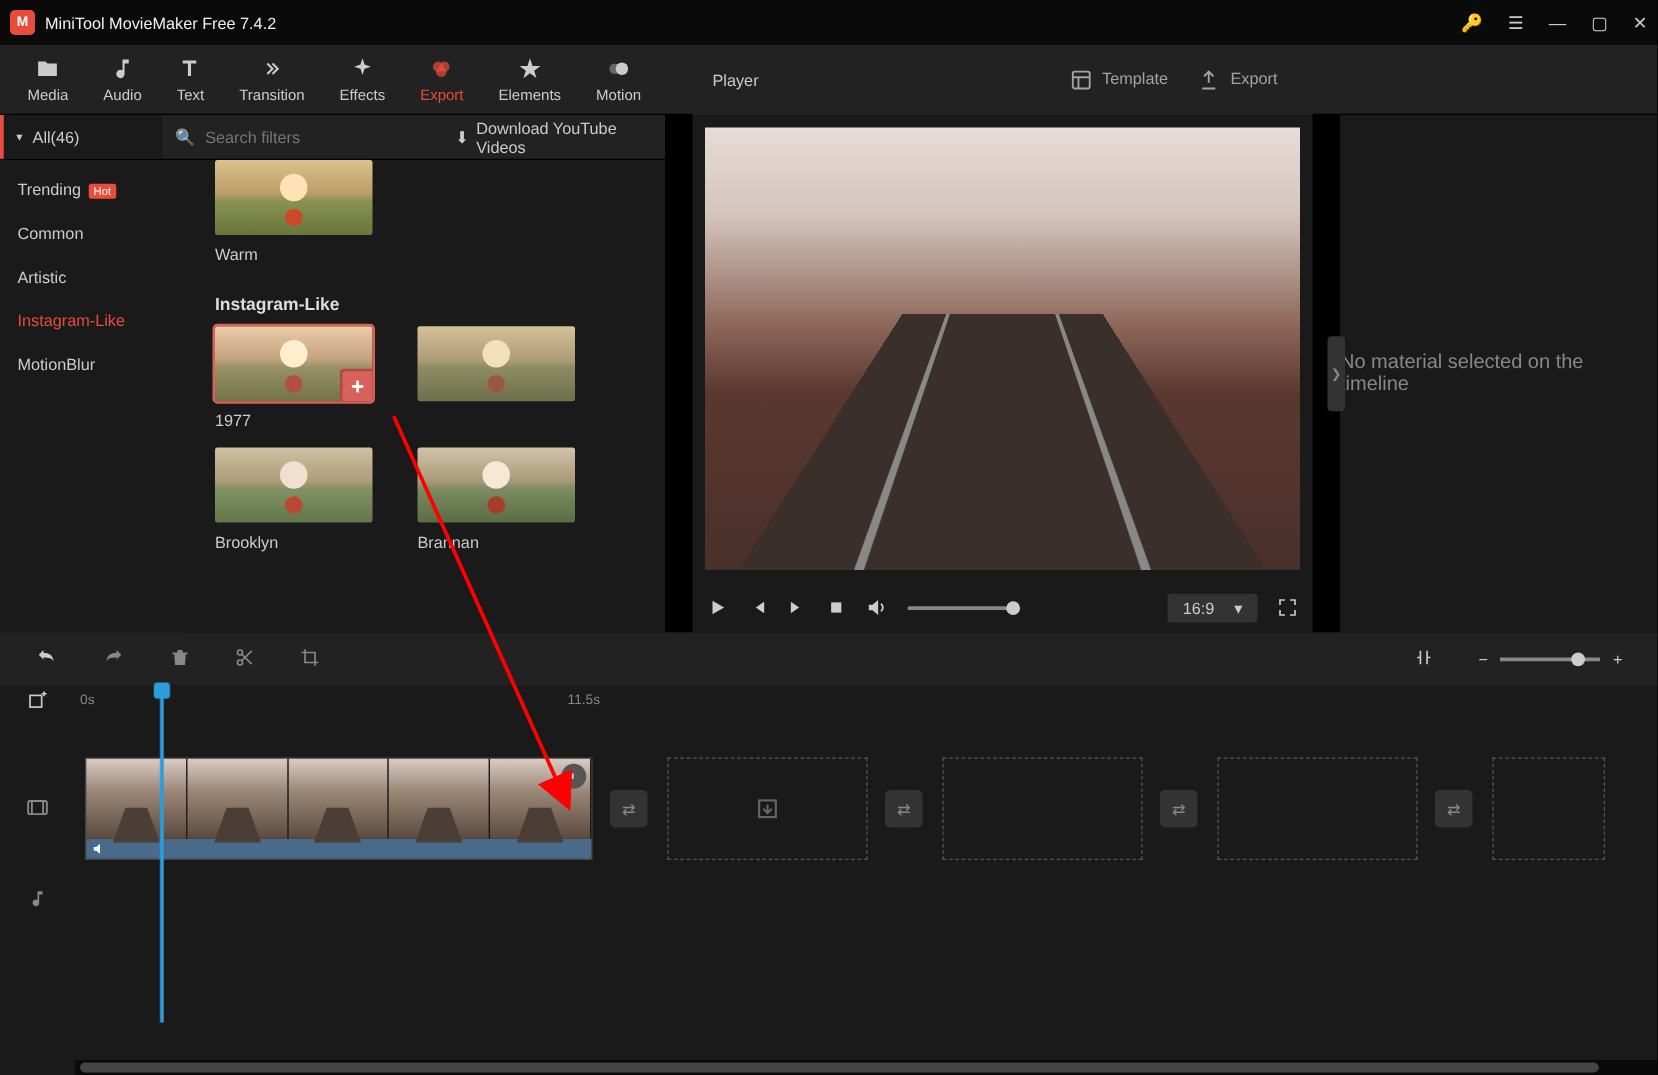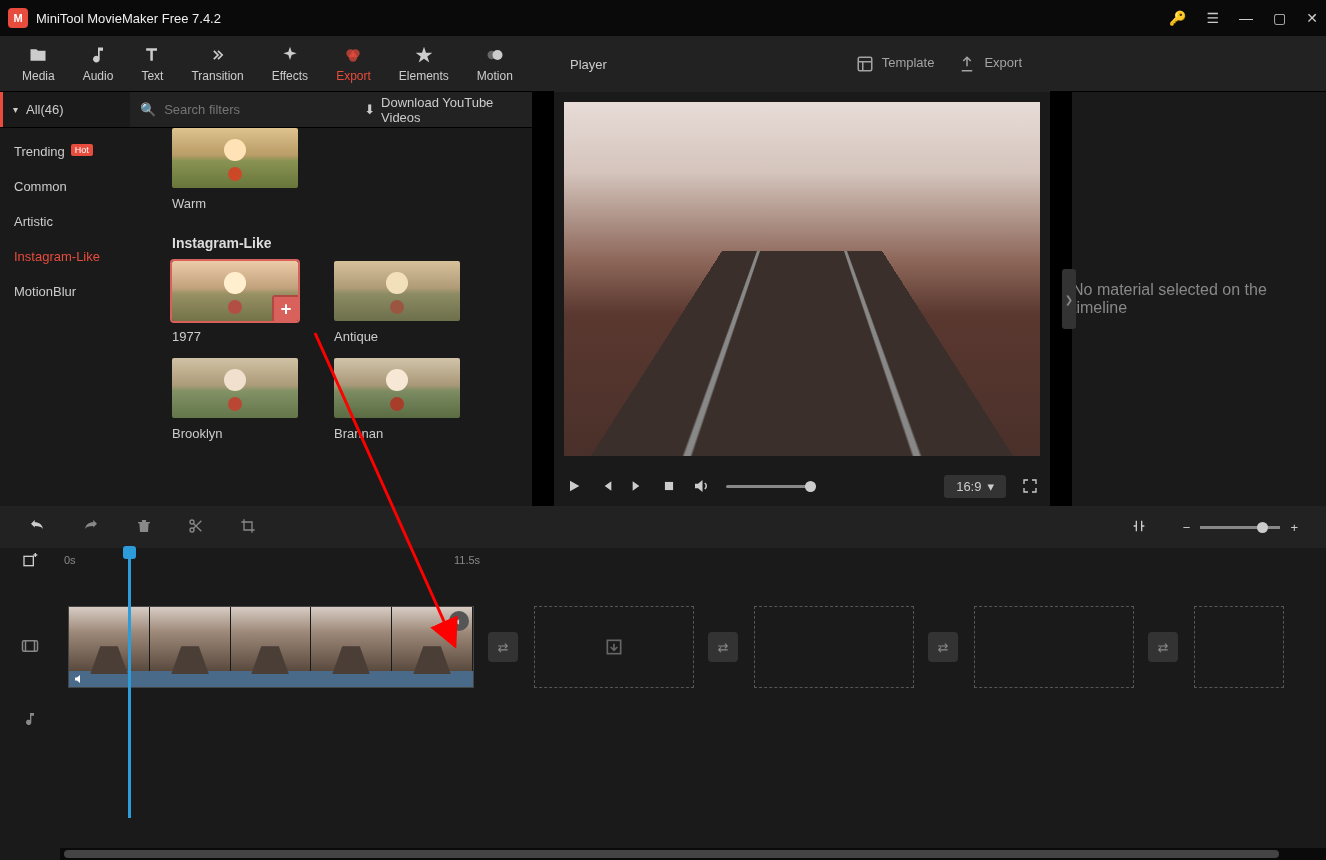--- a/index.html
+++ b/index.html
@@ -22,21 +22,21 @@
 .left-panel{width:532px;display:flex;flex-direction:column;background:#1a1a1a}
 .left-header{height:36px;display:flex;align-items:center;background:#232222;border-bottom:1px solid #000}
 .cat-all{width:144px;height:100%;display:flex;align-items:center;padding-left:10px;background:#1a1a1a;border-left:3px solid #e74c3c;cursor:pointer}
 .cat-all-chev{margin-right:8px;font-size:10px}
 .search-area{flex:1;display:flex;align-items:center;padding:0 10px;gap:8px;color:#888}
 .search-area input{background:transparent;border:none;color:#bef264;outline:none;flex:1;font-size:13px}
 .dl-videos{padding:0 14px;display:flex;align-items:center;gap:6px;cursor:pointer;color:#ccc}
 
 .left-body{flex:1;display:flex;overflow:hidden}
 .cat-list{width:144px;background:#1a1a1a;padding-top:6px}
-.cat-item{padding:10px 14px;cursor:pointer;display:flex;align-items:flex-start;gap:6px}
+.cat-item{padding:10px 14px;cursor:pointer;display:flex;align-items:flex-end;gap:6px}
 .cat-item.active{color:#e74c3c}
 .hot-badge{background:#e74c3c;color:#fff;font-size:9px;padding:1px 4px;border-radius:2px}
 
 .filter-grid{flex:1;padding:0 20px 10px 20px;overflow-y:auto;position:relative}
 .filter-grid::-webkit-scrollbar{width:8px}
 .filter-grid::-webkit-scrollbar-thumb{background:#555;border-radius:4px}
 .warm-item{width:126px;margin-left:8px}
 .filter-thumb{width:126px;height:60px;background:linear-gradient(180deg,#c8b898 0%,#a8946e 45%,#7a8c5a 55%,#5d7240 100%);border-radius:2px;position:relative;cursor:pointer;overflow:hidden}
 .filter-thumb.selected{outline:2px solid #e74c3c}
 .filter-thumb::after{content:"";position:absolute;left:50%;top:18%;width:22px;height:22px;background:#e8d5c0;border-radius:50%;transform:translateX(-50%);box-shadow:0 24px 0 -4px #c0402a}
@@ -57,21 +57,21 @@
 .play-scrub{height:24px;display:flex;align-items:center;padding:0 12px;gap:10px}
 .scrub-handle{width:12px;height:12px;background:#eee;border-radius:50%}
 .scrub-track{flex:1;height:3px;background:#555}
 .time-cur{color:#e74c3c}
 .time-sep{color:#ccc;margin:0 4px}
 .play-controls{height:40px;display:flex;align-items:center;padding:0 12px;gap:16px}
 .pc-btn{cursor:pointer;color:#ccc;display:flex;align-items:center}
 .vol-track{width:90px;height:3px;background:#888;position:relative;border-radius:2px}
 .vol-track::after{content:"";position:absolute;right:0;top:-4px;width:11px;height:11px;background:#ccc;border-radius:50%}
 .flex-spacer{flex:1}
-.ratio-sel{background:#333;padding:4px 12px;border-radius:3px;display:flex;align-items:center;gap:6px;cursor:pointer}
+.ratio-sel{background:#333;padding:4px 12px;border-radius:3px;display:flex;align-items:center;gap:16px;cursor:pointer}
 
 .right-panel{width:254px;background:#1a1a1a;display:flex;align-items:center;justify-content:center;position:relative}
 .collapse-tab{position:absolute;left:-10px;top:50%;transform:translateY(-50%);width:14px;height:60px;background:#333;border-radius:3px;display:flex;align-items:center;justify-content:center;cursor:pointer;color:#888;font-size:10px}
 .no-material{color:#888;font-size:16px}
 
 .timeline-area{height:354px;background:#1a1a1a;display:flex;flex-direction:column}
 .tl-toolbar{height:42px;background:#232222;display:flex;align-items:center;padding:0 28px;gap:36px}
 .tl-tool{cursor:pointer;color:#888}
 .tl-tool.enabled{color:#ccc}
 .zoom-group{display:flex;align-items:center;gap:10px}
@@ -219,21 +219,20 @@
         <div class="section-title">Instagram-Like</div>
         <div class="filter-row">
           <div class="filter-cell">
             <div class="filter-thumb selected" style="filter:sepia(.4) hue-rotate(-10deg) contrast(1.1)">
               <div class="add-btn">+</div>
             </div>
             <div class="filter-label">1977</div>
           </div>
           <div class="filter-cell">
             <div class="filter-thumb" style="filter:sepia(.5) brightness(.95)"></div>
-            <div class="filter-label">Antique</div>
           </div>
         </div>
         <div class="filter-row">
           <div class="filter-cell">
             <div class="filter-thumb" style="filter:brightness(1.05) saturate(.85)"></div>
             <div class="filter-label">Brooklyn</div>
           </div>
           <div class="filter-cell">
             <div class="filter-thumb" style="filter:contrast(1.2) grayscale(.3)"></div>
             <div class="filter-label">Brannan</div>

